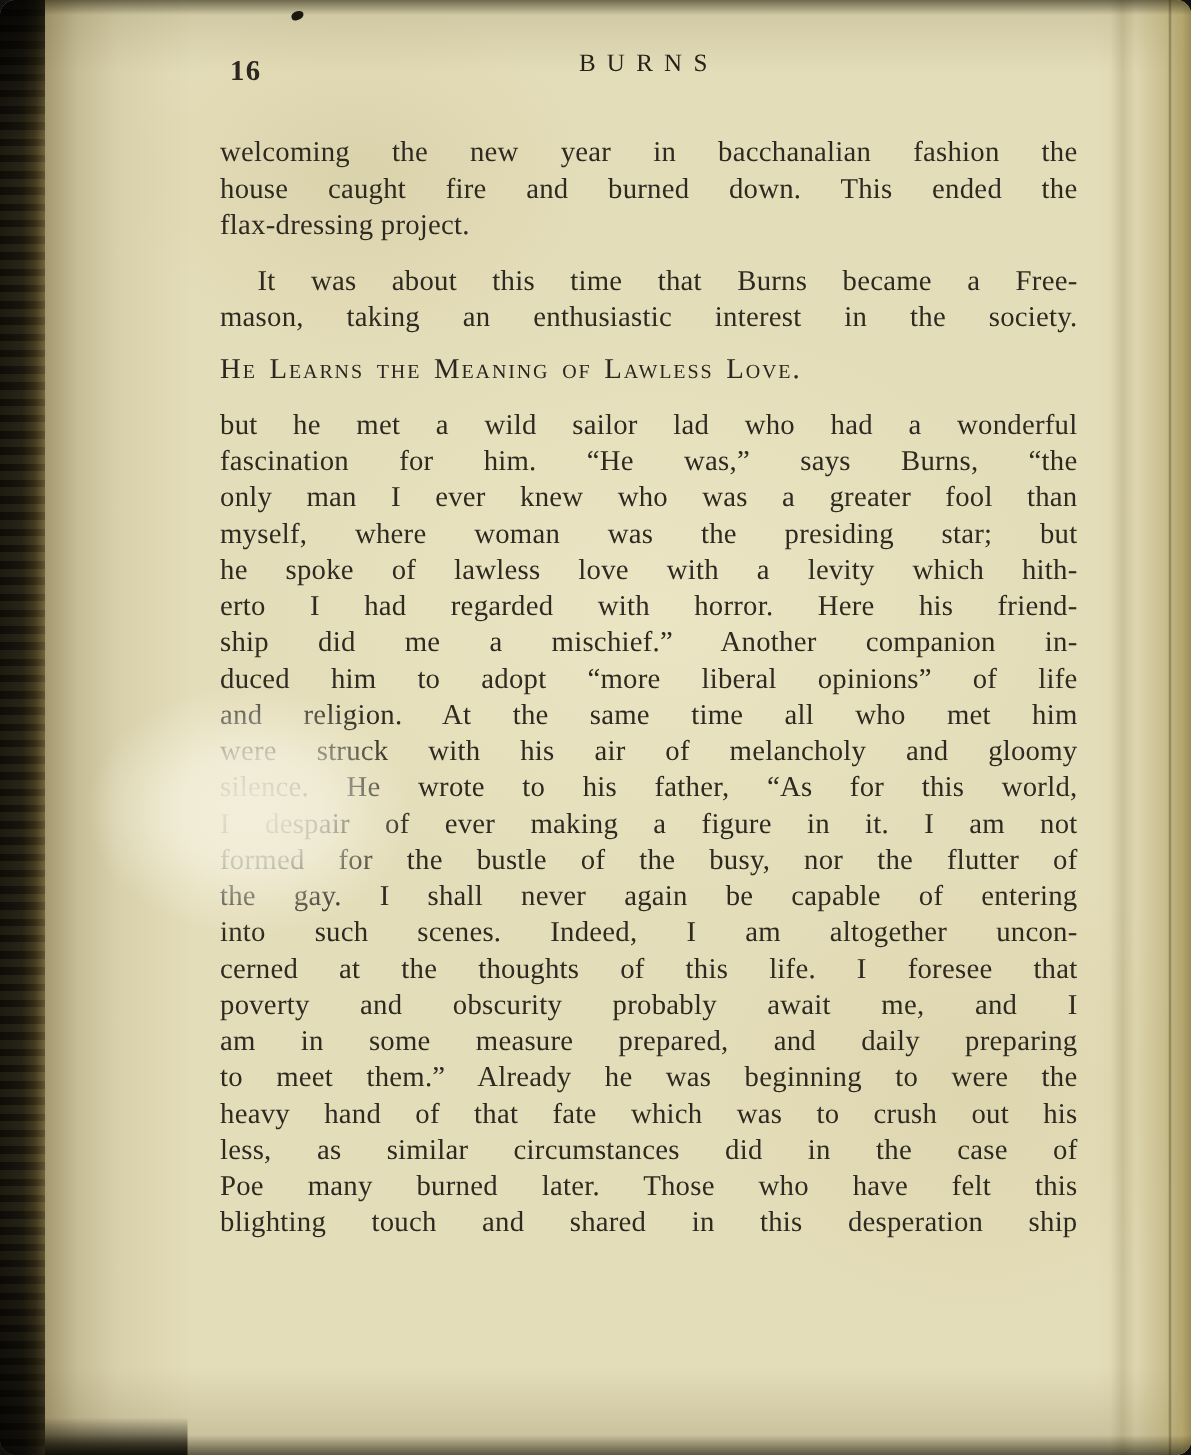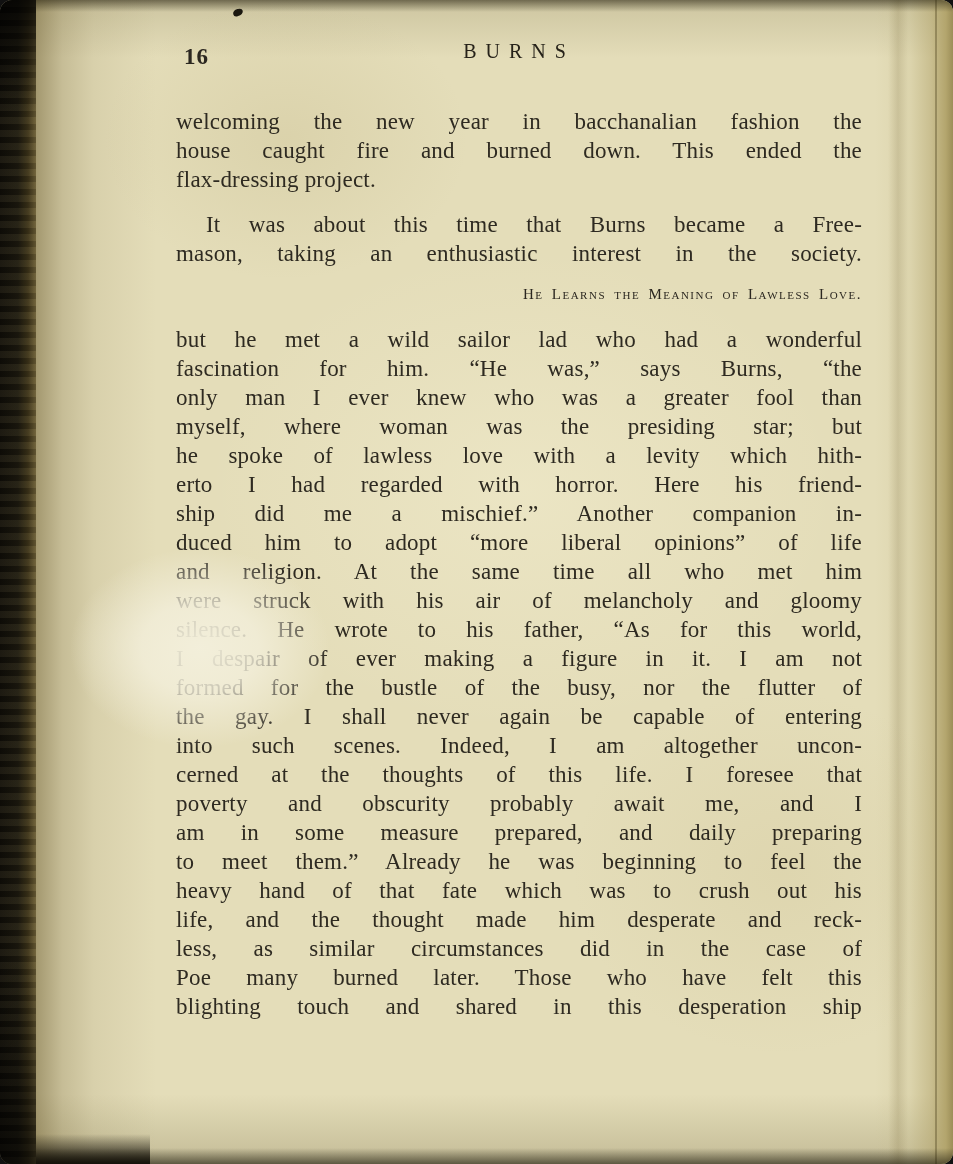--- a/index.html
+++ b/index.html
@@ -78,22 +78,22 @@
   .line{
     font-size:23px;line-height:29px;letter-spacing:0.2px;
     text-align:justify;text-align-last:justify;
     color:#2e2a21;white-space:normal;
   }
   .line.indent{text-indent:30px;font-family:Liberation Serif, serif;}
   .line.short{text-align-last:left;}
   .section-heading{
     margin:12px 0 12px 0;
     font-variant:small-caps;
-    font-size:15px;line-height:29px;letter-spacing:1.5px;word-spacing:3px;
-    text-align:right;color:#2b2720;
+    font-size:23px;line-height:29px;letter-spacing:1.5px;word-spacing:3px;
+    text-align:left;color:#2b2720;
   }
 </style>
 </head>
 <body>
 
 <div class="stage">
 
   <div class="gutter-shadow"></div>
   <div class="right-edge"></div>
   <div class="crease"></div>
@@ -126,23 +126,22 @@
         <div class="line">and religion.  At the same time all who met him</div>
         <div class="line">were struck with his air of melancholy and gloomy</div>
         <div class="line">silence.  He wrote to his father, “As for this world,</div>
         <div class="line">I despair of ever making a figure in it.  I am not</div>
         <div class="line">formed for the bustle of the busy, nor the flutter of</div>
         <div class="line">the gay.  I shall never again be capable of entering</div>
         <div class="line">into such scenes.  Indeed, I am altogether uncon-</div>
         <div class="line">cerned at the thoughts of this life.  I foresee that</div>
         <div class="line">poverty and obscurity probably await me, and I</div>
         <div class="line">am in some measure prepared, and daily preparing</div>
-        <div class="line">to meet them.”  Already he was beginning to feel the</div>
+        <div class="line">to meet them.”  Already he was beginning to were the</div>
         <div class="line">heavy hand of that fate which was to crush out his</div>
-        <div class="line">life, and the thought made him desperate and reck-</div>
         <div class="line">less, as similar circumstances did in the case of</div>
         <div class="line">Poe many burned later.  Those who have felt this</div>
         <div class="line">blighting touch and shared in this desperation ship</div>
       </div>
     </div>
 
   <div class="cover-left"></div>
   <div class="top-shadow"></div>
   <div class="bottom-shadow"></div>
   <div class="bottom-left-wedge"></div>

